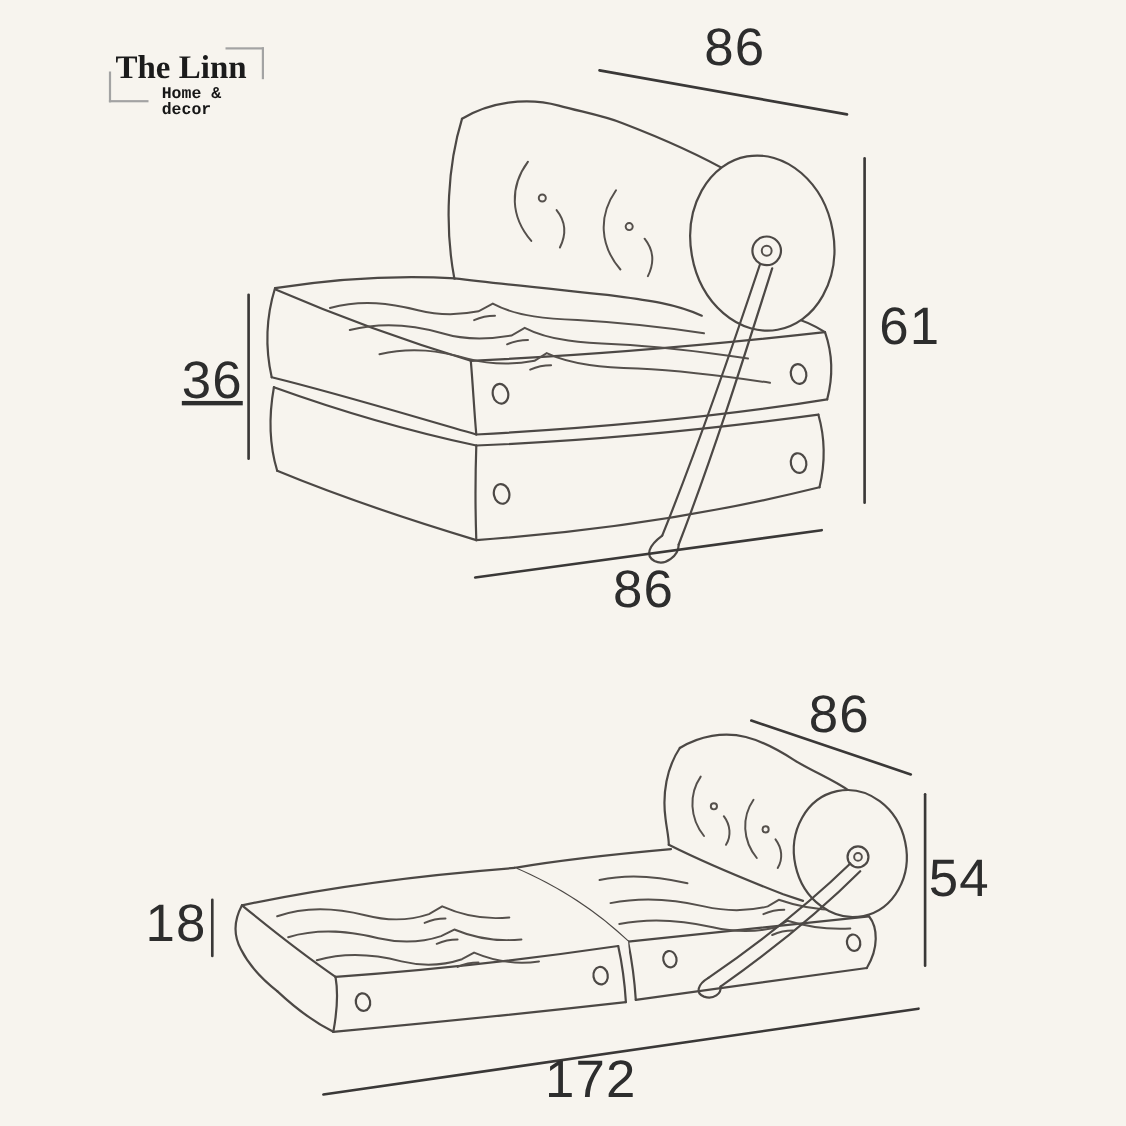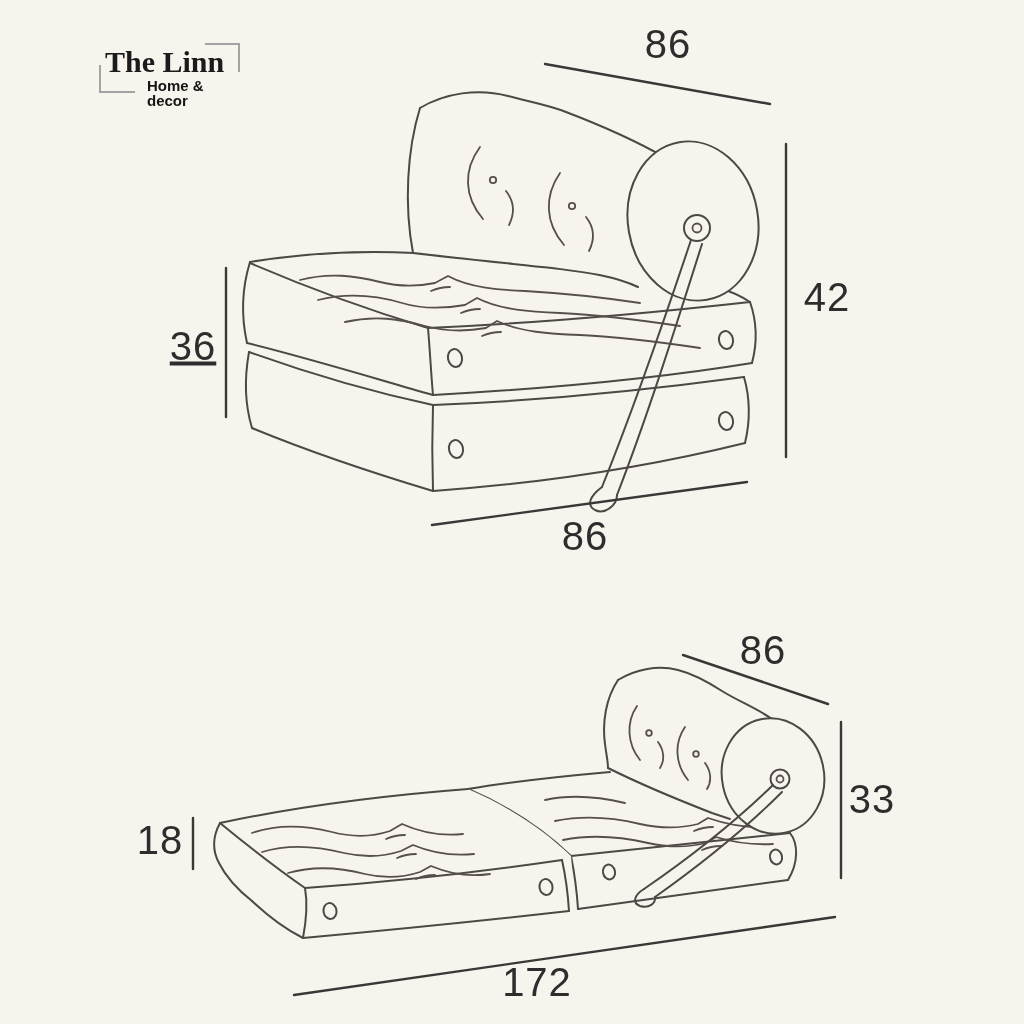--- a/index.html
+++ b/index.html
@@ -8,40 +8,40 @@
     background:#f7f4ee; overflow:hidden;
     font-family:"Liberation Sans", sans-serif;
   }
   svg.art { position:absolute; left:0; top:0; }
   .ln  { fill:none; stroke:#4c4845; stroke-width:2; stroke-linecap:round; stroke-linejoin:round; }
   .thin{ fill:none; stroke:#55504c; stroke-width:1.8; stroke-linecap:round; }
   .fl  { fill:#f7f4ee; stroke:none; }
   .dimline { fill:none; stroke:#3a3837; stroke-width:2.4; stroke-linecap:round; }
   .dim-label {
     position:absolute; transform:translate(-50%,-50%);
-    font-size:40px; color:#2d2d2d; letter-spacing:1px; white-space:nowrap;
+    font-size:48px; color:#2d2d2d; letter-spacing:1px; white-space:nowrap;
   }
   
   .logo { position:absolute; left:96px; top:40px; width:146px; height:56px; }
   .bracket-tr {
     position:absolute; left:109px; top:3px; width:33px; height:27px;
     border-top:2px solid #a3a3a3; border-right:2px solid #a3a3a3;
   }
   .bracket-bl {
     position:absolute; left:3px; top:25px; width:34px; height:26px;
     border-left:2px solid #a3a3a3; border-bottom:2px solid #a3a3a3;
   }
   .brand-name {
     position:absolute; left:9px; top:7px;
     font-family:"Liberation Serif", serif; font-weight:700;
     font-size:30px; line-height:1; color:#1b1b1b;
   }
   .brand-tagline {
     position:absolute; left:51px; top:38px;
-    font-family:Liberation Sans, sans-serif; font-weight:700;
+    font-family:Liberation Mono, monospace; font-weight:700;
     font-size:15px; line-height:1; color:#161616;
   }
 </style>
 </head>
 <body>
 
 <div class="canvas">
 
   <div class="logo">
     <span class="bracket-tr"></span>
@@ -186,21 +186,21 @@
       <path class="dimline" d="M226,268 L226,417"></path>
       <path class="dimline" d="M432,525 L747,482"></path>
       <path class="dimline" d="M683,655 L828,704"></path>
       <path class="dimline" d="M841,722 L841,878"></path>
       <path class="dimline" d="M193,818 L193,869"></path>
       <path class="dimline" d="M294,995 L835,917"></path>
     </g>
   </svg>
 
   <span class="dim-label" style="left:668px; top:44px;">86</span>
-  <span class="dim-label" style="left:827px; top:297px;">42</span>
+  <span class="dim-label" style="left:827px; top:297px;">61</span>
   <span class="dim-label" style="left:193px; top:346px;text-decoration:underline;">36</span>
   <span class="dim-label" style="left:585px; top:536px;">86</span>
   <span class="dim-label" style="left:763px; top:650px;">86</span>
-  <span class="dim-label" style="left:872px; top:799px;">33</span>
+  <span class="dim-label" style="left:872px; top:799px;">54</span>
   <span class="dim-label" style="left:160px; top:840px;">18</span>
   <span class="dim-label" style="left:537px; top:982px;">172</span>
 
 </div>
 
 </body></html>

